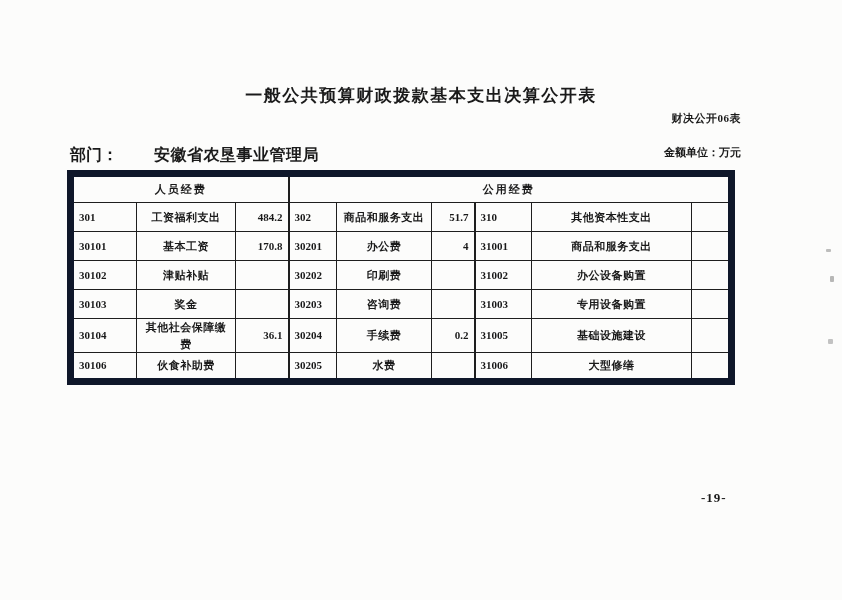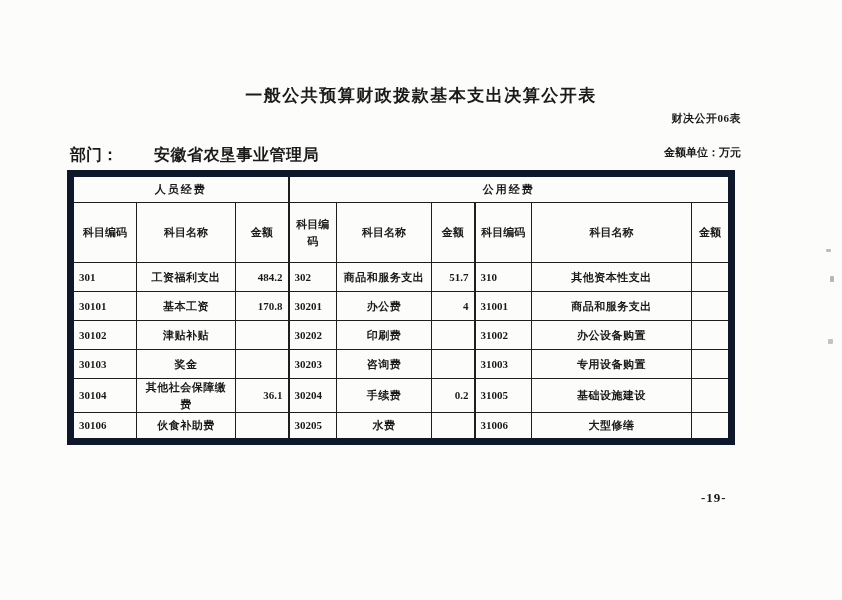--- a/index.html
+++ b/index.html
@@ -103,31 +103,20 @@
         <col style="width: 43px;">
         <col style="width: 57px;">
         <col style="width: 160px;">
         <col style="width: 40px;">
       </colgroup>
     <thead>
       <tr class="group-row">
         <th colspan="3">人员经费</th>
         <th class="thick-left" colspan="6">公用经费</th>
       </tr>
-      <tr class="cols-row" id="cols-row">
-          <th>科目编码</th>
-          <th>科目名称</th>
-          <th>金额</th>
-          <th class="thick-left">科目编码</th>
-          <th>科目名称</th>
-          <th>金额</th>
-          <th class="thick-left">科目编码</th>
-          <th>科目名称</th>
-          <th>金额</th>
-        </tr>
     </thead>
     <tbody id="budget-body">
         <tr>
           <td class="cell-code">301</td>
           <td class="cell-name">工资福利支出</td>
           <td class="cell-amt">484.2</td>
           <td class="cell-code thick-left">302</td>
           <td class="cell-name">商品和服务支出</td>
           <td class="cell-amt">51.7</td>
           <td class="cell-code thick-left">310</td>

